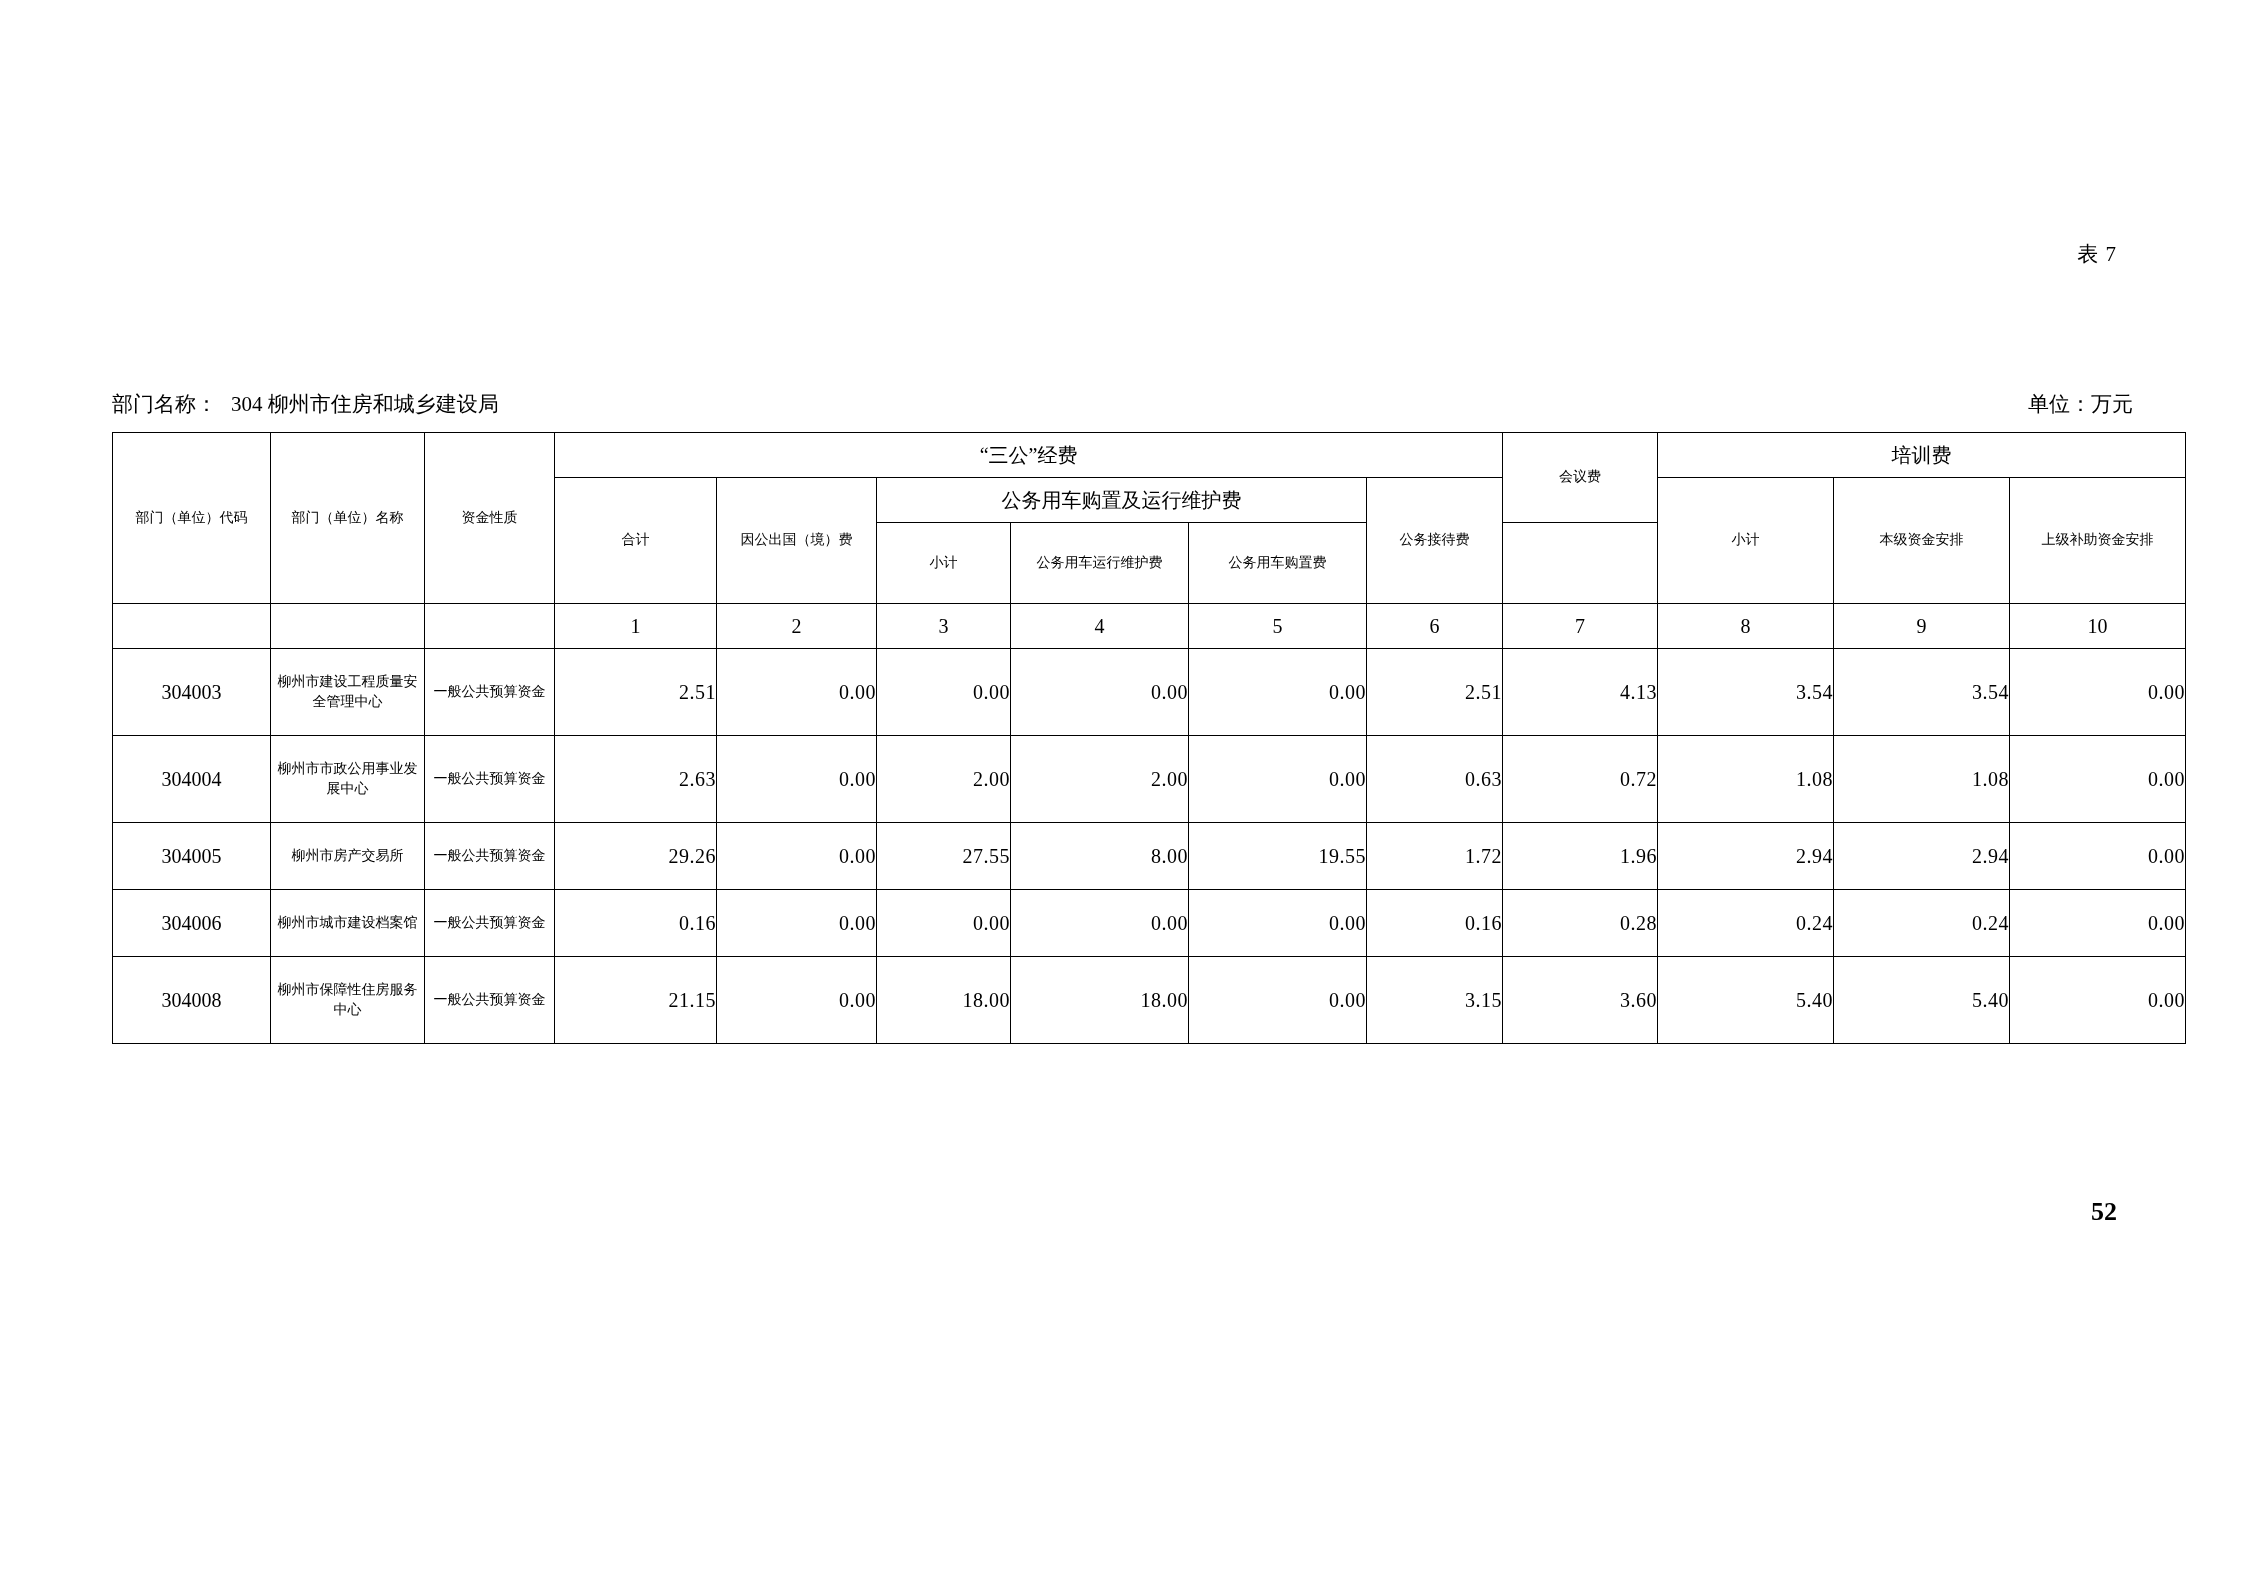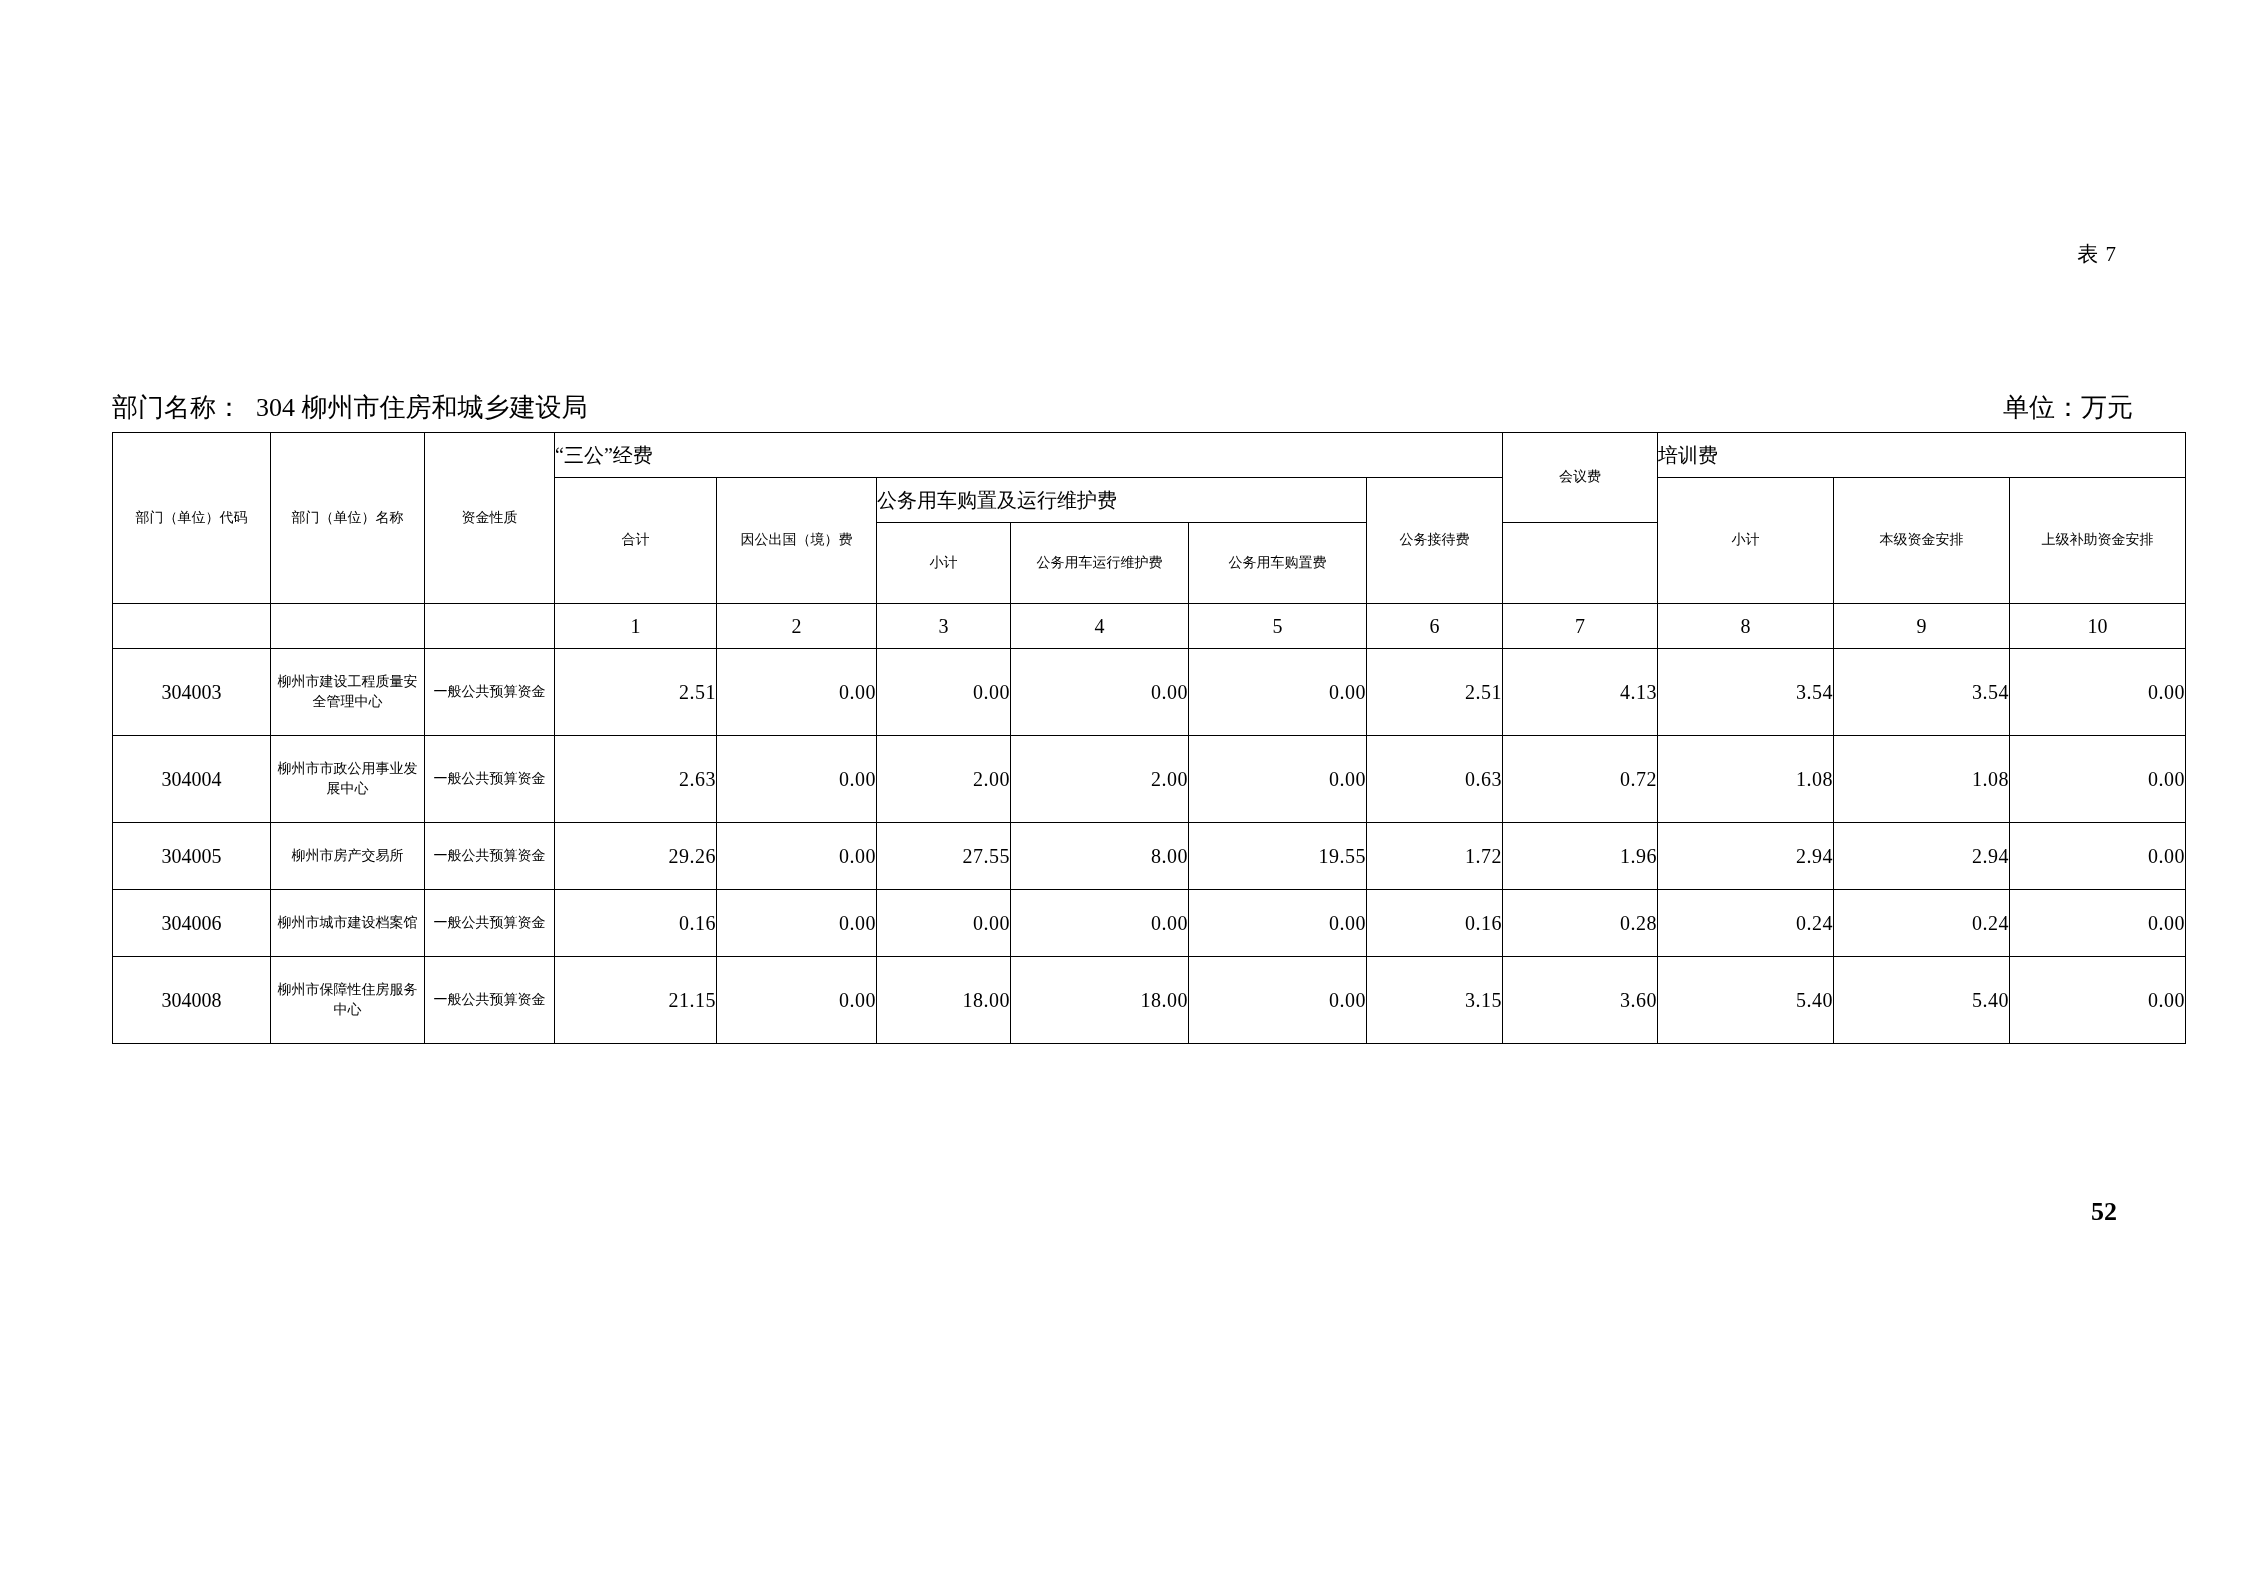--- a/index.html
+++ b/index.html
@@ -37,21 +37,21 @@
     text-align: center;
     font-size: 33px;
     font-weight: bold;
     letter-spacing: 2px;
   }
   .meta-row {
     position: absolute;
     top: 390px;
     left: 112px;
     width: 2021px;
-    font-size: 26px;
+    font-size: 21px;
     display: flex;
     justify-content: space-between;
     align-items: baseline;
   }
   .meta-left {
     white-space: nowrap;
   }
   .meta-left .dept-name {
     margin-left: 14px;
   }
@@ -68,21 +68,21 @@
     font-size: 20px;
   }
   table.fin td, table.fin th {
     border: 1px solid #000000;
     padding: 0;
     font-weight: normal;
     vertical-align: middle;
     line-height: 1.45;
   }
   .hcell {
-    text-align: left;
+    text-align: center;
     padding: 6px 4px;
     font-size: 20px;
   }
   .numcell {
     text-align: right;
     padding: 6px 22px 6px 6px;
     font-size: 20px;
     letter-spacing: 0.5px;
   }
   .ccell {

